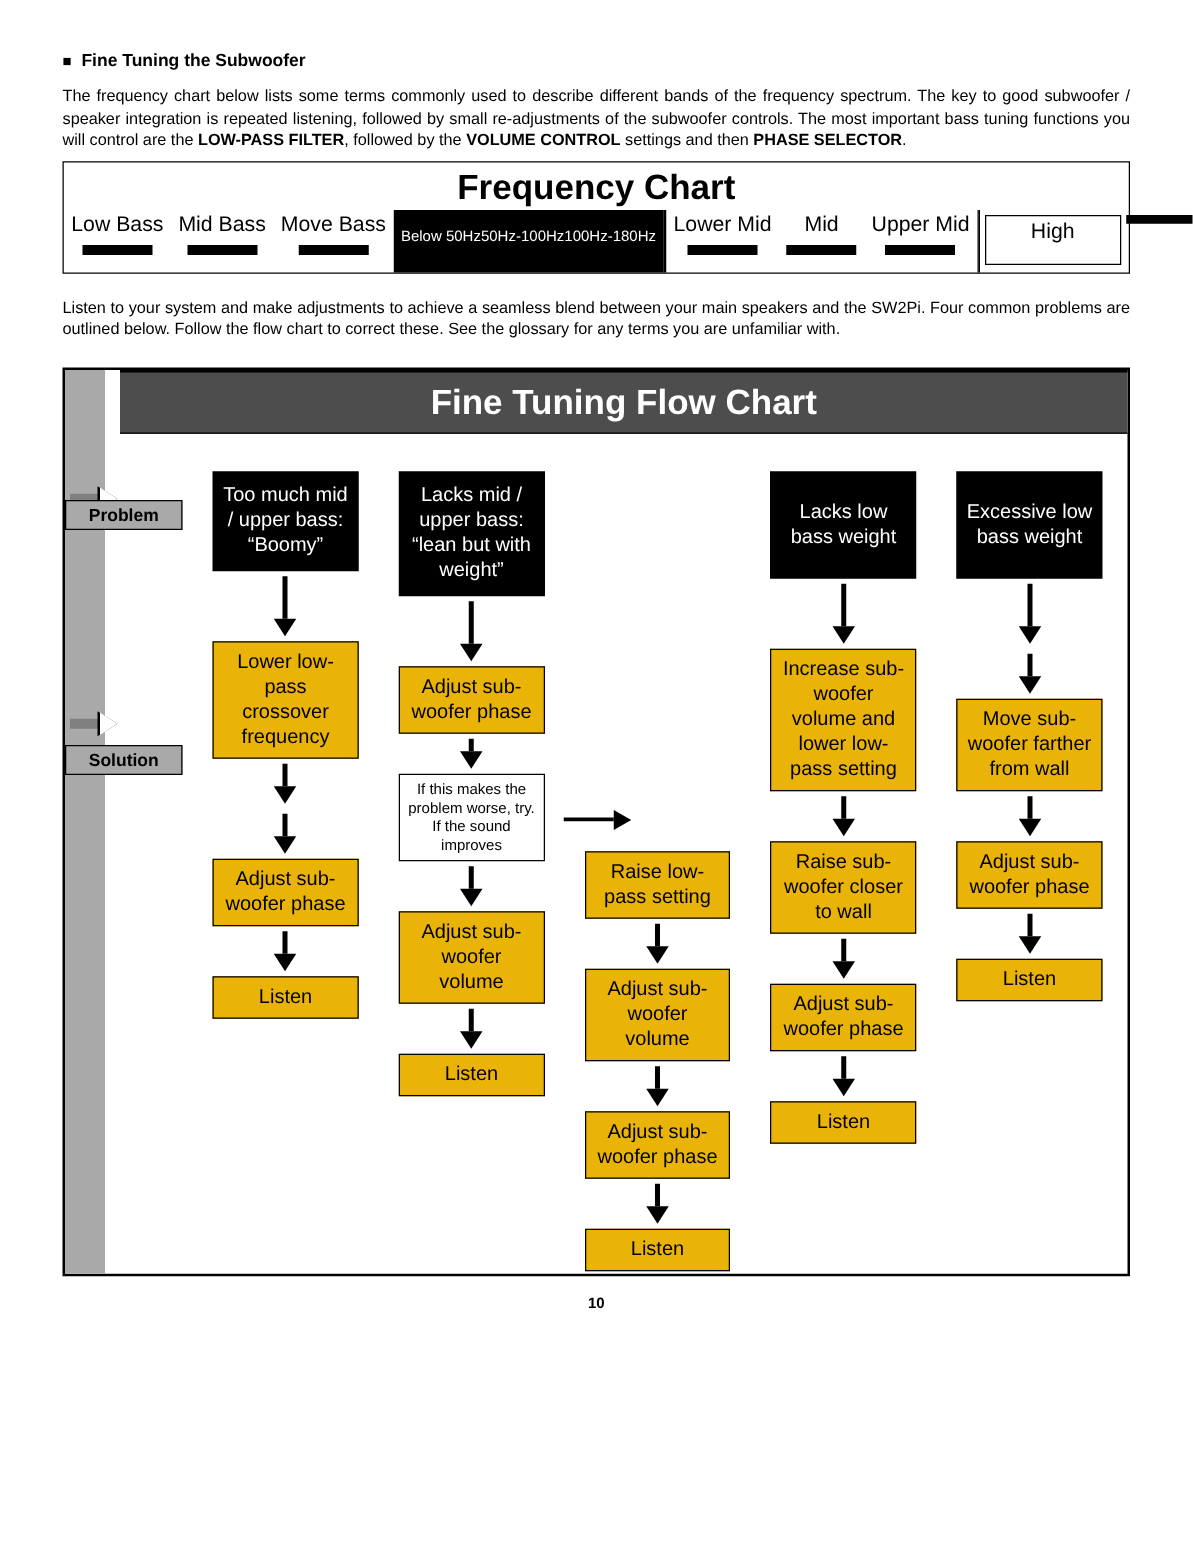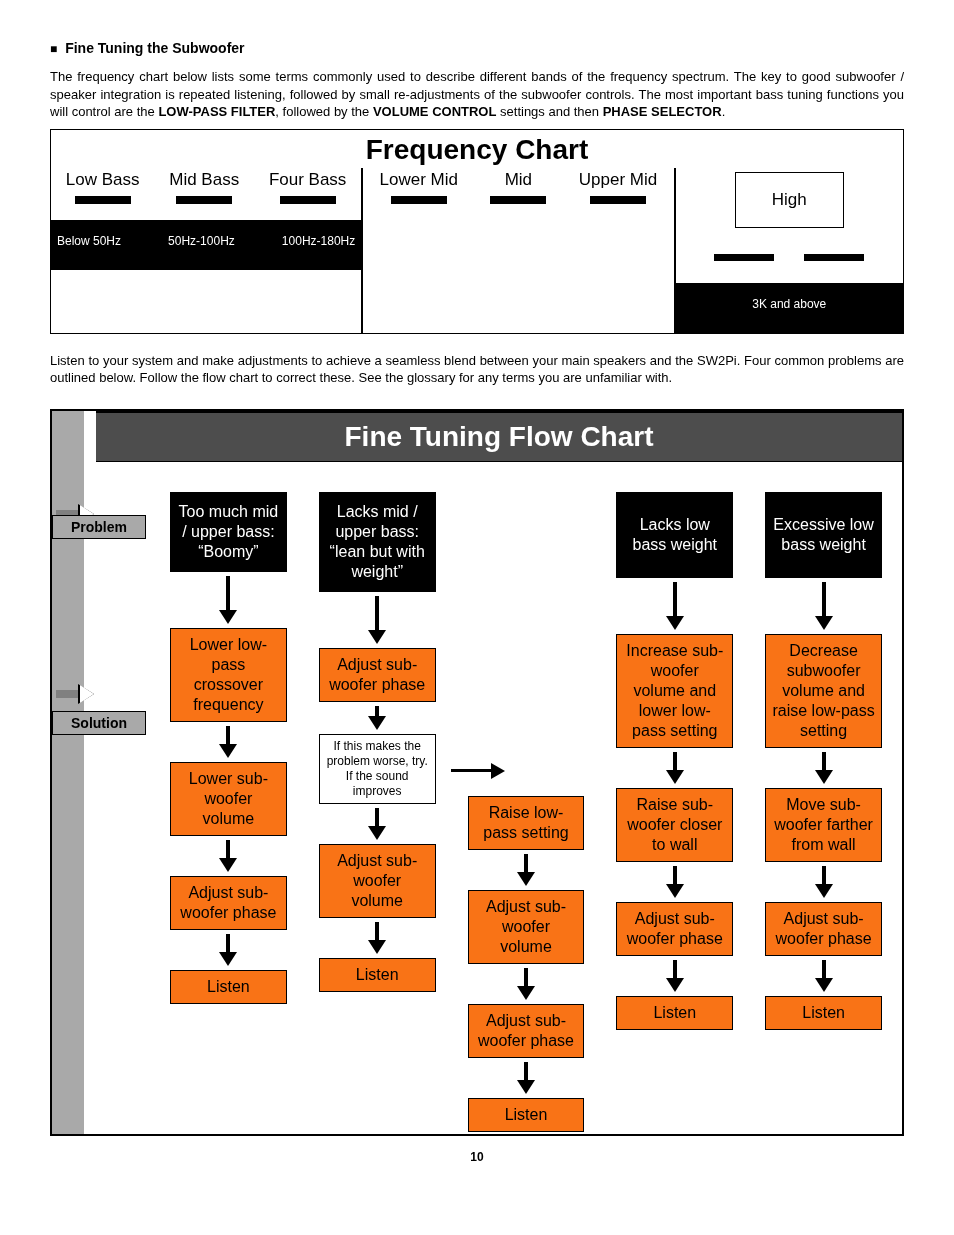--- a/index.html
+++ b/index.html
@@ -14,55 +14,55 @@
   }
   .section-title { font-weight: bold; font-size: 14px; margin-bottom: 12px; }
   .section-title .sq { font-size: 12px; margin-right: 4px; }
   .intro { text-align: justify; line-height: 1.35; margin-bottom: 8px; }
   .intro b { font-weight: bold; margin-top: 28px; }
 
   
   .freq-wrap { border: 1.5px solid #000; margin-bottom: 18px; }
   .freq-title { text-align: center; font-size: 28px; font-weight: bold; color: #000; padding: 4px 0 2px; }
   .freq-cols { display: flex; width: 100%; }
-  .fgroup { border-left: 1.5px solid #000; border-right: 1.5px solid #000; display: flex; flex-direction: column; gap: 16px; }
+  .fgroup { border-left: 1.5px solid #000; border-right: 1.5px solid #000; display: flex; flex-direction: row; }
   .fgroup.first { border-left: none; }
   .fgroup.last { border-right: none; }
   .fgroup .labels { display: flex; justify-content: space-around; font-size: 17px; padding: 2px 4px; color: #000; }
   .labels-cells { display:flex; justify-content:space-around;}
   .fcell { display:flex; flex-direction:column; align-items:center; justify-content:flex-start; padding:2px 6px 0; }
   .fcell-label { font-size:17px; white-space:nowrap; }
   .fcell-bar { width:56px; height:8px; background:#000; margin-top:6px;}
   .black-strip { background:#000; display:flex; justify-content:space-between; padding:14px 6px 22px; }
   .range { color:#fff; font-size:12px; white-space:nowrap;}
 
   .g-bass { flex: 3; }
   .g-mid  { flex: 3; }
   .g-high { flex: 2.2; }
-  .high-inner-label { border:1.5px solid #000; padding:17px 36px; font-size:17px; display:inline-block; margin:2px 0 4px;}
+  .high-inner-label { border:1.5px solid #000; padding:2px 36px; font-size:17px; display:inline-block; margin:2px 0 4px;}
   .high-bar-row { display:flex; justify-content:center; gap:30px; padding:4px 0 6px;}
   .high-bar { width:60px; height:7px; background:#000;}
   .g-high .labels { justify-content:center; }
 
   .para2 { text-align: justify; line-height: 1.35; margin: 14px 0 22px; }
 
   
   .flow-outer { border: 2px solid #000; padding: 24px 10px 2px 0; display:flex; }
   .flow-left-gutter { width: 32px; background:#a9a9a9; margin:-24px 0 -2px 0;}
   .flow-body { flex:1; padding-left: 12px; position:relative;}
   .flow-title-bar { background:#4d4d4d; color:#fff; font-size:28px; font-weight:bold; text-align:center; padding:8px 0; margin: -24px -10px 30px 0; border-top:2px solid #000; border-bottom:1px solid #000;}
   .side-tag { position:absolute; left:-32px; width:94px; background:#a9a9a9; color:#000; font-weight:bold; font-size:14px; text-align:center; padding:3px 0; border:1px solid #000; z-index:5;}
   .side-arrow { position:absolute; left:-28px; width:40px; height:14px; z-index:5;}
   .side-arrow .stem { position:absolute; left:0; top:3px; width:24px; height:8px; background:#808080;}
   .side-arrow .head { position:absolute; left:24px; top:-2px; width:0; height:0; border-left:14px solid #fff; border-top:9px solid transparent; border-bottom:9px solid transparent;}
   .side-arrow .headbg { position:absolute; left:22px; top:-3px; width:0; height:0; border-left:16px solid #000; border-top:10px solid transparent; border-bottom:10px solid transparent;}
   .cols { display:flex; gap:32px; padding: 0 10px 0 74px;}
   .col { flex:1; display:flex; flex-direction:column; align-items:center; }
   .bbox { background:#000; color:#fff; font-size:16px; text-align:center; padding:10px 8px; line-height:1.25; width:100%; }
-  .wbox { background:#f97316; color:#000; border:1.5px solid #000; font-size:16px; text-align:center; padding:6px 6px; line-height:1.25; width:100%;}
+  .wbox { background:#eab308; color:#000; border:1.5px solid #000; font-size:16px; text-align:center; padding:6px 6px; line-height:1.25; width:100%;}
   .arrow-down { display:flex; flex-direction:column; align-items:center; margin:4px 0;}
   .arrow-down .line { width:4px; background:#000;}
   .arrow-down .head { width:0; height:0; border-left:9px solid transparent; border-right:9px solid transparent; border-top:14px solid #000;}
   .ad-lg .line{height:34px;}
   .ad-md .line{height:18px;}
   .ad-sm .line{height:10px;} 
   .col.narrow{max-width:150px;}
   .pagenum { text-align:center; font-weight:bold; font-size:12px; margin-top:14px;}
   .branch-note { font-size:12px; text-align:center; line-height:1.25; border:1.5px solid #000; padding:4px 6px; position:relative;}
   .branch-conn { position:absolute; right:-56px; top:50%; height:3px; width:40px; background:#000;}
@@ -90,21 +90,21 @@
       <div class="labels-cells">
         <div class="fcell">
             <div class="fcell-label">Low Bass</div>
             <div class="fcell-bar"></div>
           </div>
         <div class="fcell">
             <div class="fcell-label">Mid Bass</div>
             <div class="fcell-bar"></div>
           </div>
         <div class="fcell">
-            <div class="fcell-label">Four Bass</div>
+            <div class="fcell-label">Move Bass</div>
             <div class="fcell-bar"></div>
           </div>
       </div>
       <div class="black-strip">
         <span class="range">Below 50Hz</span>
         <span class="range">50Hz-100Hz</span>
         <span class="range">100Hz-180Hz</span>
       </div>
     </div>
 
@@ -166,21 +166,20 @@
         <div class="bbox">Too much mid / upper bass: “Boomy”</div>
         <div class="arrow-down ad-lg">
             <div class="line"></div>
             <div class="head"></div>
           </div>
         <div class="wbox">Lower low-pass crossover frequency</div>
         <div class="arrow-down ad-md">
             <div class="line"></div>
             <div class="head"></div>
           </div>
-        <div class="wbox">Lower sub-woofer volume</div>
         <div class="arrow-down ad-md">
             <div class="line"></div>
             <div class="head"></div>
           </div>
         <div class="wbox">Adjust sub-woofer phase</div>
         <div class="arrow-down ad-md">
             <div class="line"></div>
             <div class="head"></div>
           </div>
         <div class="wbox">Listen</div>
@@ -259,21 +258,20 @@
           </div>
         <div class="wbox">Listen</div>
       </div>
 
       <div class="col narrow">
         <div class="bbox" style="min-height:86px;display:flex;align-items:center;justify-content:center;">Excessive low bass weight</div>
         <div class="arrow-down ad-lg">
             <div class="line"></div>
             <div class="head"></div>
           </div>
-        <div class="wbox">Decrease subwoofer volume and raise low-pass setting</div>
         <div class="arrow-down ad-md">
             <div class="line"></div>
             <div class="head"></div>
           </div>
         <div class="wbox">Move sub-woofer farther from wall</div>
         <div class="arrow-down ad-md">
             <div class="line"></div>
             <div class="head"></div>
           </div>
         <div class="wbox">Adjust sub-woofer phase</div>

